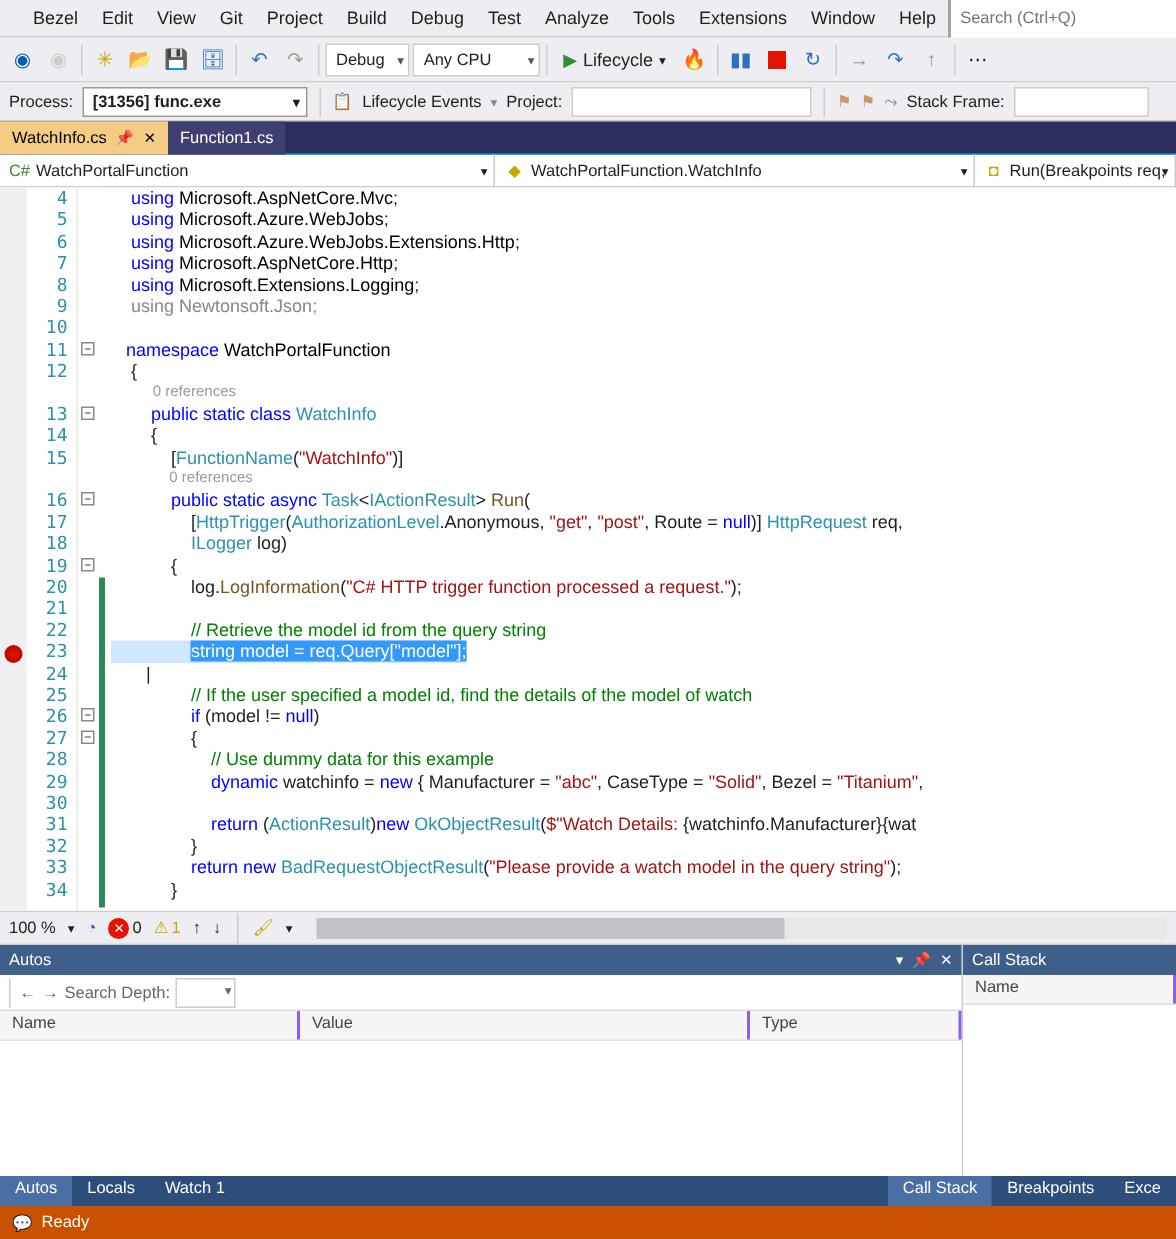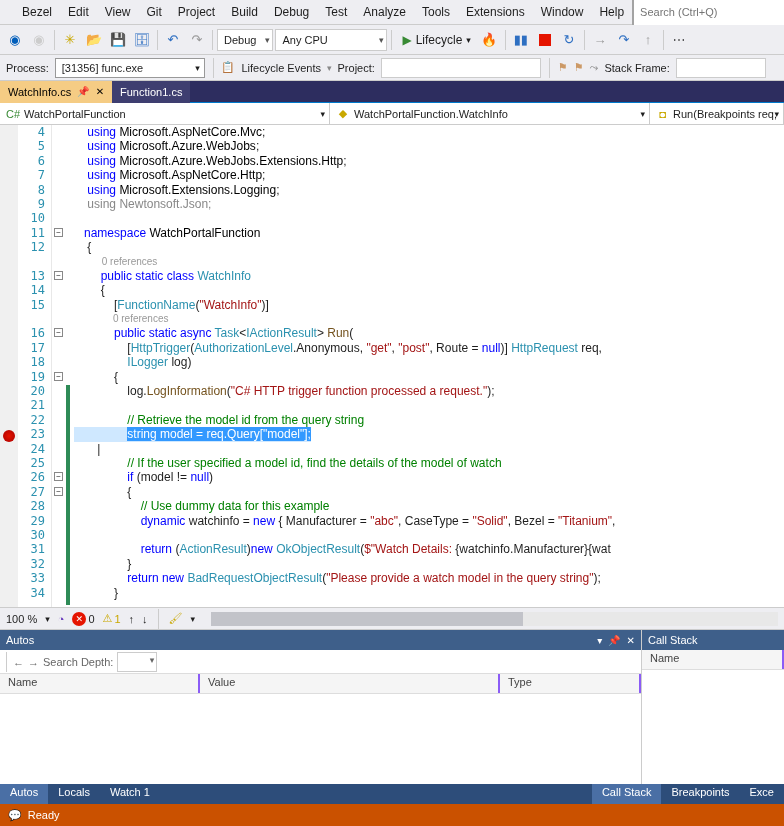--- a/index.html
+++ b/index.html
@@ -14,27 +14,27 @@
   
   .toolbar { display: flex; align-items: center; height: 30px; background: #eeeef2; border-bottom: 1px solid #ccc; padding: 0 4px; gap: 2px; }
   .tb-btn { width: 22px; height: 22px; display: flex; align-items: center; justify-content: center; cursor: pointer; border-radius: 2px; font-size: 13px; }
   .tb-sep { width: 1px; height: 20px; background: #ccc; margin: 0 2px; }
   .tb-combo { height: 22px; border: 1px solid #ccc; background: #fff; padding: 0 16px 0 6px; font-size: 11px; display: flex; align-items: center; position: relative; cursor: pointer; }
   .tb-combo::after { content: "▾"; position: absolute; right: 3px; font-size: 9px; color: #555; }
   .continue-btn { display: flex; align-items: center; gap: 4px; padding: 0 6px; height: 22px; cursor: pointer; }
   
   
   .process-bar { display: flex; align-items: center; height: 26px; background: #eeeef2; border-bottom: 1px solid #ccc; padding: 0 6px; gap: 6px; font-size: 11px; }
-  .process-combo { height: 20px; border: 1px solid #999; background: #fff; padding: 0 18px 0 6px; display: flex; align-items: center; position: relative; cursor: pointer; min-width: 150px; }
+  .process-combo { height: 20px; border: 1px solid #999; background: #fff; padding: 0 18px 0 6px; display: flex; align-items: center; position: relative; cursor: pointer; min-width: 150px; font-weight: bold; }
   .process-combo::after { content: "▾"; position: absolute; right: 4px; font-size: 9px; }
   .thread-combo { height: 20px; border: 1px solid #ccc; background: #fff; width: 160px; position: relative; }
   .stack-input { height: 20px; border: 1px solid #ccc; background: #fff; width: 90px; }
   
   
-  .file-tabs { display: flex; height: 22px; background: #2d2d5f; align-items: center; border-bottom: 1px solid #007acc; }
+  .file-tabs { display: flex; height: 22px; background: #2d2d5f; align-items: flex-start; border-bottom: 1px solid #007acc; }
   .file-tab { height: 22px; padding: 0 8px; display: flex; align-items: center; gap: 6px; font-size: 11px; cursor: pointer; }
   .file-tab.active { background: #f5cc84; color: #000; }
   .file-tab.inactive { background: #3e3e70; color: #fff; }
   .pin-icon, .close-icon { font-size: 10px; cursor: pointer; }
   
   
   .dd-row { display: flex; height: 22px; border-bottom: 1px solid #ccc; }
   .dd-cell { flex: 1; border-right: 1px solid #ccc; display: flex; align-items: center; padding: 0 6px; gap: 4px; font-size: 11px; position: relative; cursor: pointer; overflow: hidden; white-space: nowrap; }
   .dd-cell::after { content: "▾"; position: absolute; right: 4px; font-size: 9px; }
   .dd-icon { width: 14px; height: 14px; display: inline-flex; align-items: center; justify-content: center; font-size: 11px; }
@@ -127,21 +127,21 @@
   <div class="tb-sep"></div>
   <div class="tb-btn" style="color:#c9a800">✳</div>
   <div class="tb-btn" style="color:#c9a800">📂</div>
   <div class="tb-btn" style="color:#2e6fc2">💾</div>
   <div class="tb-btn" style="color:#2e6fc2">🗄</div>
   <div class="tb-sep"></div>
   <div class="tb-btn" style="color:#2e6fc2">↶</div>
   <div class="tb-btn" style="color:#999">↷</div>
   <div class="tb-sep"></div>
   <div class="tb-combo">Debug</div>
-  <div class="tb-combo" style="width:112px">Any CPU</div>
+  <div class="tb-combo" style="width:85px">Any CPU</div>
   <div class="tb-sep"></div>
   <div class="continue-btn">
     <span class="green-play">▶</span>
     <span>Lifecycle</span>
     <span style="font-size:9px">▾</span>
   </div>
   <div class="tb-btn" style="color:#e55">🔥</div>
   <div class="tb-sep"></div>
   <div class="tb-btn" style="color:#2e6fc2">▮▮</div>
   <div class="tb-btn">

